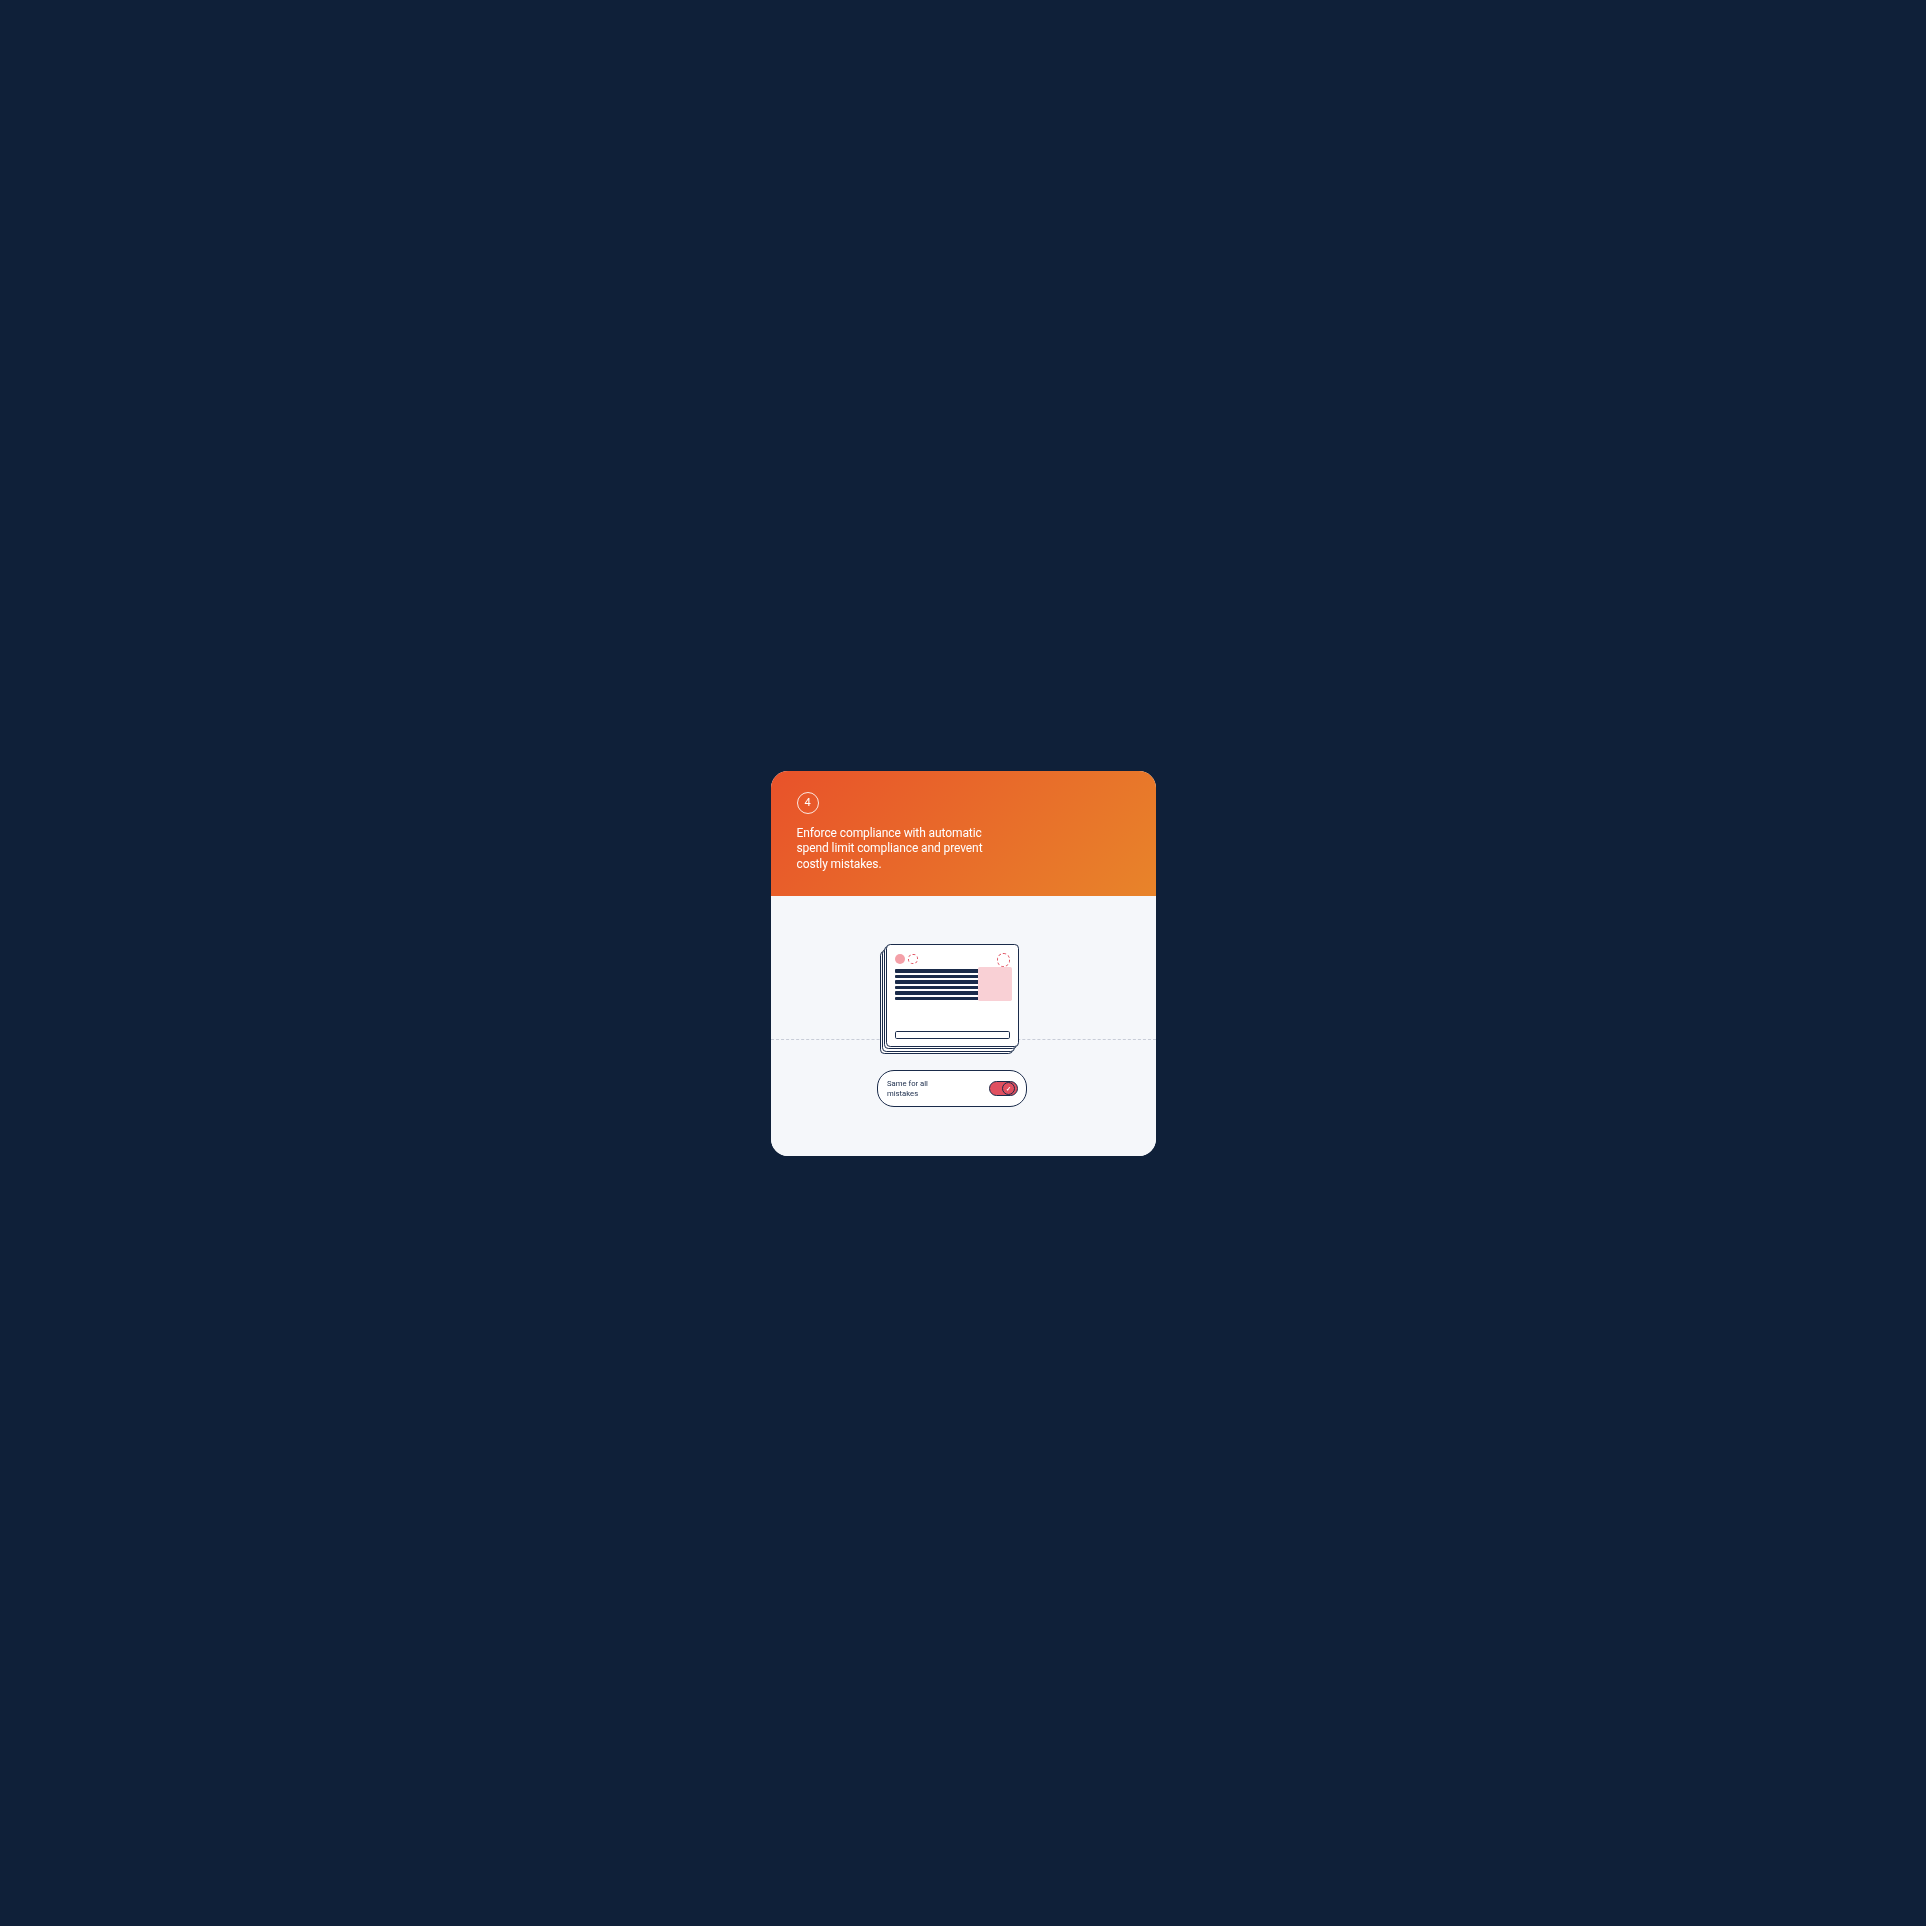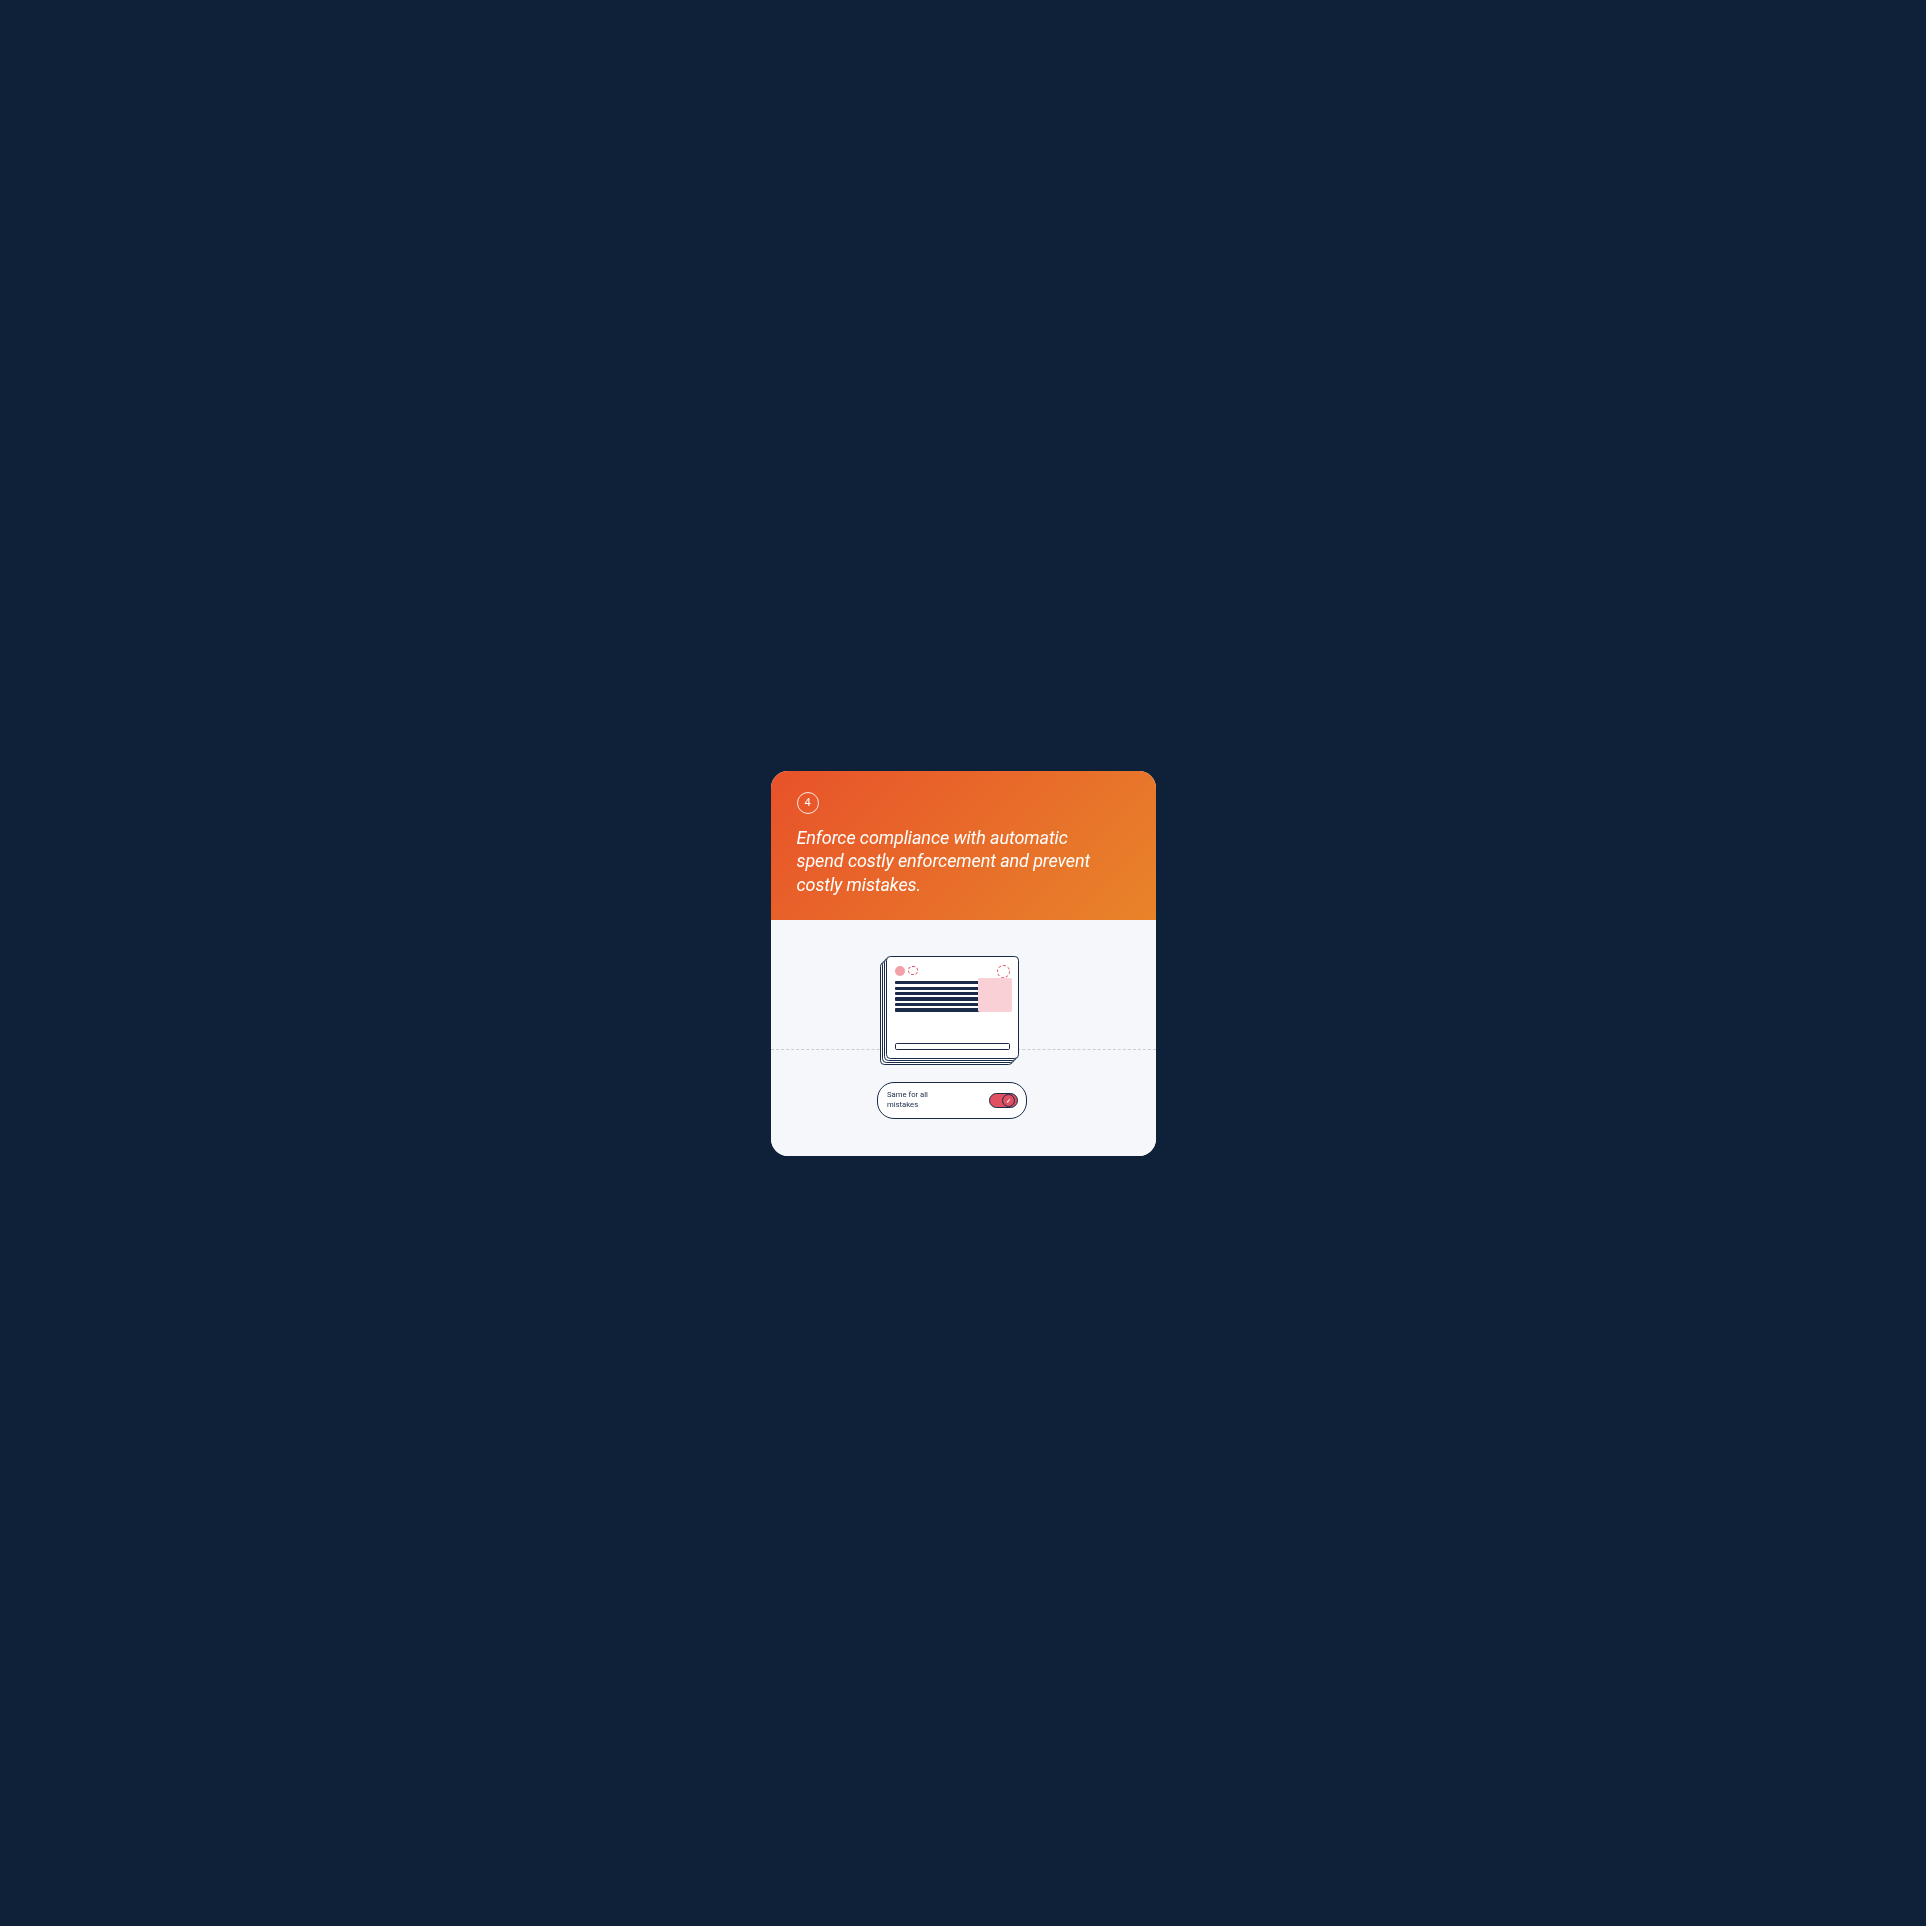--- a/index.html
+++ b/index.html
@@ -45,25 +45,24 @@
       display: flex;
       align-items: center;
       justify-content: center;
       font-size: 11px;
       font-weight: 400;
       margin-bottom: 12px;
     }
 
     .header-text {
       color: #ffffff;
-      font-size: 18px;
+      font-size: 12px;
       font-weight: 400;
       line-height: 1.3;
       letter-spacing: -0.1px;
-      font-style: italic;
     }
 
     .content-section {
       flex: 1;
       background: #f5f7fa;
       display: flex;
       align-items: center;
       justify-content: center;
       position: relative;
       overflow: hidden;
@@ -271,21 +270,21 @@
 <body>
 
 <div class="card">
 
   <div class="header-section">
     <div class="step-number">
       <span>4</span>
     </div>
     <div class="header-text">
       <span>Enforce compliance with automatic</span><br>
-      <span>spend costly enforcement and prevent</span><br>
+      <span>spend limit compliance and prevent</span><br>
       <span>costly mistakes.</span>
     </div>
   </div>
 
   <div class="content-section">
 
     <div class="dashed-line"></div>
 
     <div class="doc-stack">
 

